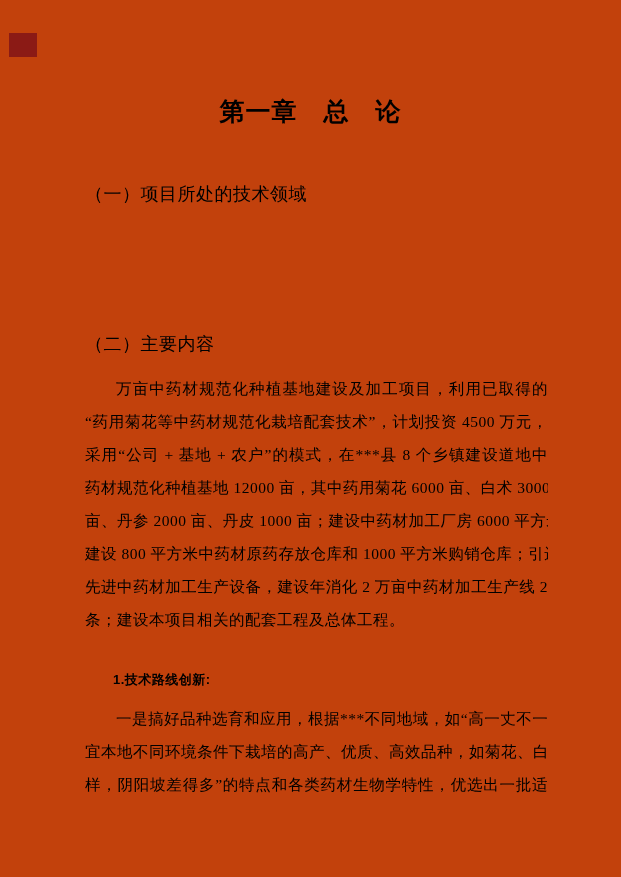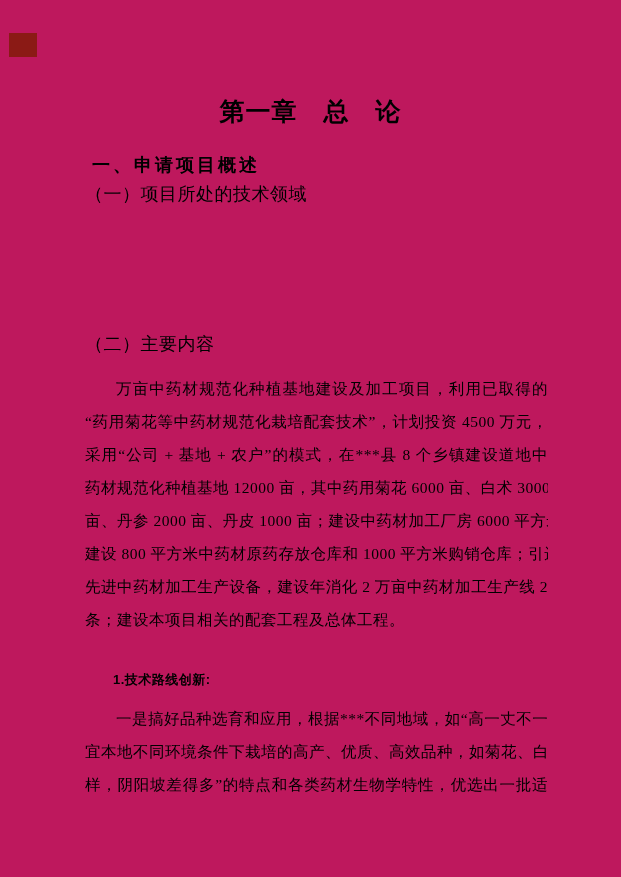--- a/index.html
+++ b/index.html
@@ -10,21 +10,21 @@
   body {
     width: 621px;
     height: 877px;
     font-family: "Liberation Serif", "DejaVu Serif", serif;
     color: #000000;
   }
   .page {
     position: relative;
     width: 621px;
     height: 877px;
-    background: #be185d;
+    background: #c2410c;
     overflow: hidden;
   }
   .corner-marker {
     position: absolute;
     left: 9px;
     top: 33px;
     width: 28px;
     height: 24px;
   }
   .chapter-title {
@@ -90,21 +90,20 @@
 </style>
 </head>
 <body>
 
 <div class="page">
 
   <div class="corner-marker" style="background: rgb(139, 26, 21);"></div>
 
   <div class="chapter-title">第一章　总　论</div>
 
-  <div class="h-main">一、申请项目概述</div>
 
   <div class="h-sub h-sub1">（一）项目所处的技术领域</div>
 
 
   <div class="h-sub h-sub2">（二）主要内容</div>
 
   <div class="para para2">
       <div class="line indent fill">万亩中药材规范化种植基地建设及加工项目，利用已取得的</div>
       <div class="line fill">“药用菊花等中药材规范化栽培配套技术”，计划投资 4500 万元，</div>
       <div class="line fill">采用“公司 + 基地 + 农户”的模式，在***县 8 个乡镇建设道地中</div>

